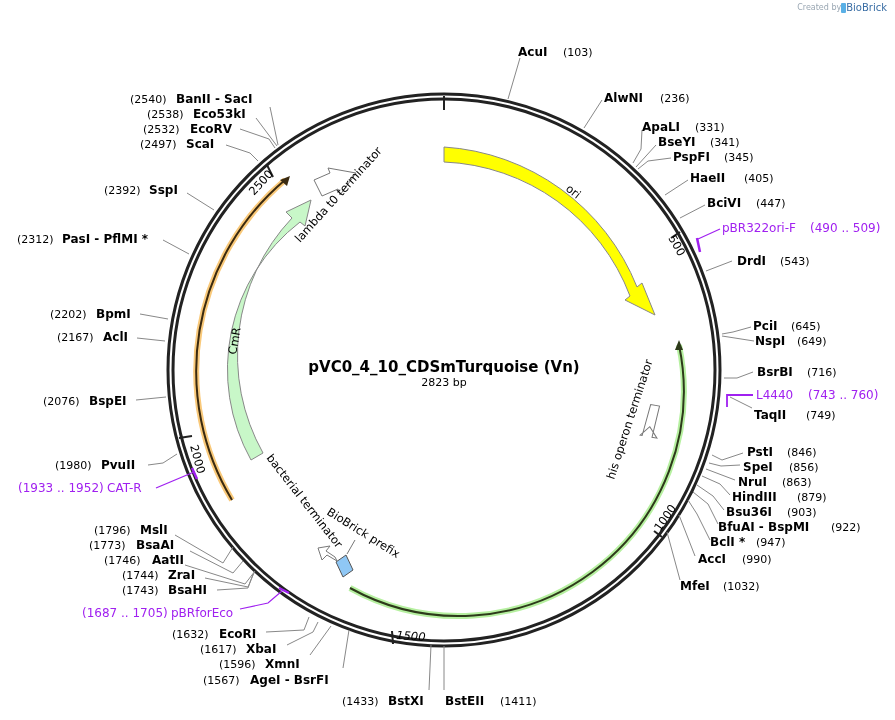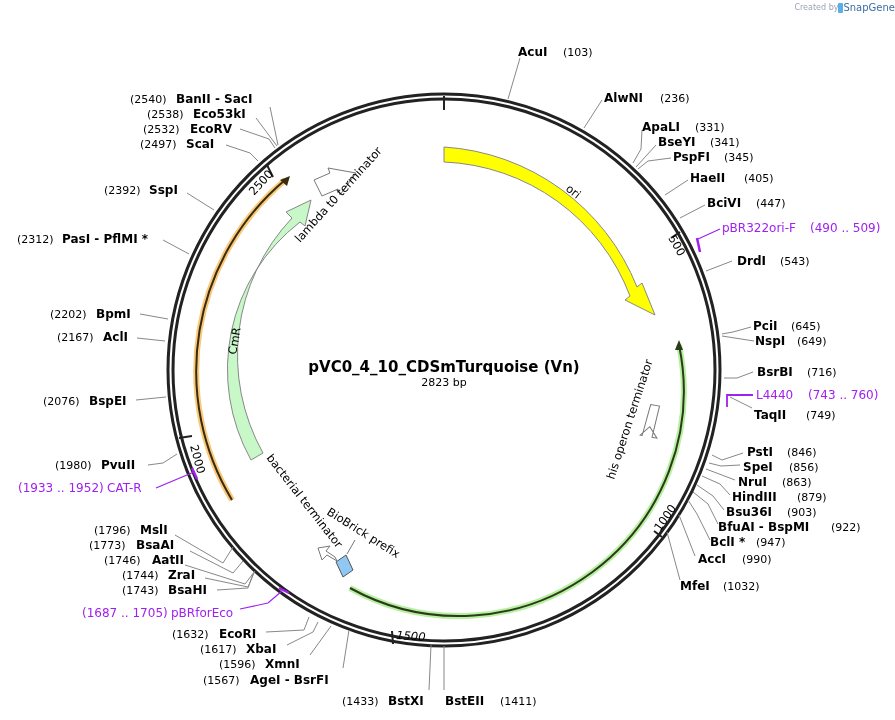--- a/index.html
+++ b/index.html
@@ -7,31 +7,31 @@
   #map { position:absolute; left:0; top:0; width:895px; height:720px; }
   .enz { font-size:12px; font-weight:bold; fill:#000; }
   .pos { font-size:11px; fill:#000; }
   .primer { font-size:12px; fill:#a020f0; }
   .leader { stroke:#888; stroke-width:1; fill:none; }
   .pleader { stroke:#a020f0; stroke-width:1.2; fill:none; }
   .title { font-size:15px; font-weight:bold; fill:#000; }
   .sub { font-size:11px; fill:#000; }
   .featlabel { font-size:11.5px; fill:#000; }
   .tick { font-size:11.5px; fill:#000; }
-  #credit { position:absolute; right:0; top:2px; font-size:8px; color:#9aa7b3; display:flex; align-items:center; gap:0; }
+  #credit { position:absolute; right:8px; top:2px; font-size:8px; color:#9aa7b3; display:flex; align-items:center; gap:0; }
   #credit .brand { font-size:10px; color:#3a6ea5; }
   #credit .logo { width:5px; height:10px; background:#5ab0e6; border-radius:1px; display:inline-block; }
 </style>
 </head>
 <body>
 
 <div id="credit">
   <span>Created by</span>
   <span class="logo"></span>
-  <span class="brand">SnapGene</span>
+  <span class="brand">BioBrick</span>
 </div>
 
 <svg id="map" viewBox="0 0 895 720" xmlns="http://www.w3.org/2000/svg">
 
   <g>
     <circle cx="444" cy="370" r="276" fill="none" stroke="#222" stroke-width="3"></circle>
     <circle cx="444" cy="370" r="271" fill="none" stroke="#222" stroke-width="3"></circle>
   </g>
 
   <line x1="444" y1="96" x2="444" y2="110" stroke="#222" stroke-width="2"></line>

